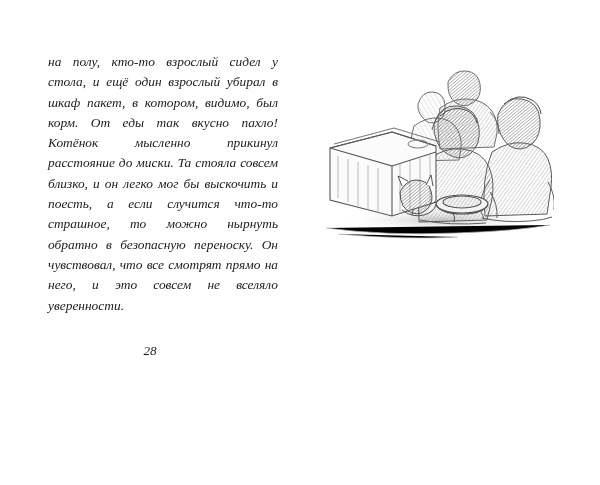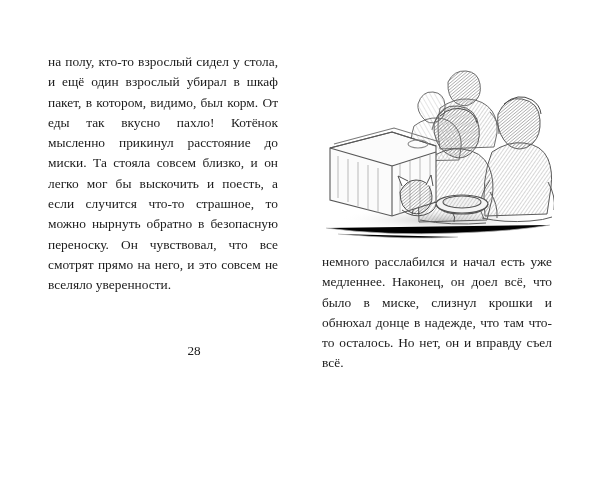--- a/index.html
+++ b/index.html
@@ -19,20 +19,21 @@
     width: 600px;
     height: 485px;
     display: flex;
     box-sizing: border-box;
   }
   .page {
     position: relative;
     box-sizing: border-box;
     width: 300px;
     height: 391px;
+    font-style: italic;
   }
   .page-left {
     padding: 52px 22px 0 48px;
   }
   .page-right {
     padding: 52px 48px 0 22px;
   }
   .text-col {
     font-size: 13.4px;
     line-height: 20.3px;
@@ -49,21 +50,21 @@
   }
   .folio {
     position: absolute;
     bottom: 32px;
     left: 0;
     width: 100%;
     text-align: center;
     font-size: 13.2px;
     color: #1b1b1b;
   }
-  .page-left .folio { padding-right: 14px; margin-left: 44px; }
+  .page-left .folio { padding-right: 14px; }
   .page-right .folio { padding-left: 0px; }
 
   .illustration {
     width: 232px;
     height: 188px;
     margin: 0 0 12px 0;
     position: relative;
     overflow: hidden;
   }
   .illustration svg {
@@ -162,17 +163,16 @@
         </g>
 
         <g stroke="#b4b4b4" stroke-width="0.7">
           <path d="M4 176 q60 8 130 5 q60 -2 94 -8"></path>
           <path d="M16 182 q70 6 120 3"></path>
         </g>
       </svg>
     </div>
 
     <div class="text-col">
-      <p>немного расслабился и начал есть уже медленнее. Наконец, он доел всё, что было в миске, слизнул крошки и обнюхал донце в надежде, что там что-то осталось. Но нет, он и вправду съел всё.</p>
     </div>
   </div>
 
 </div>
 
 </body></html>

